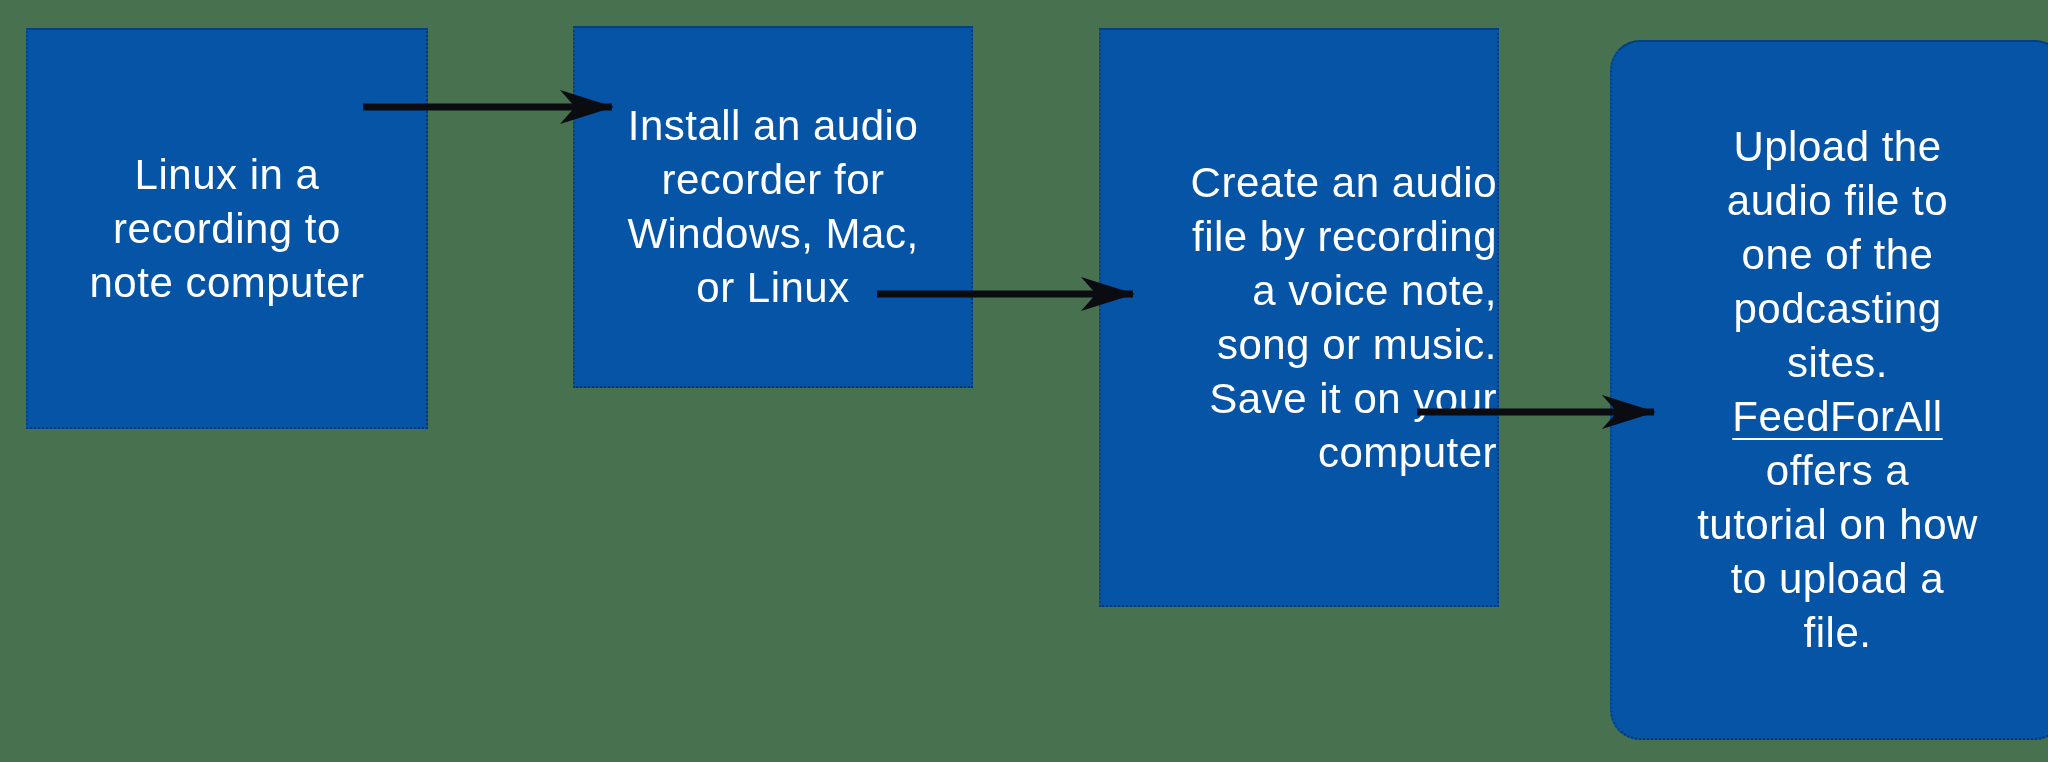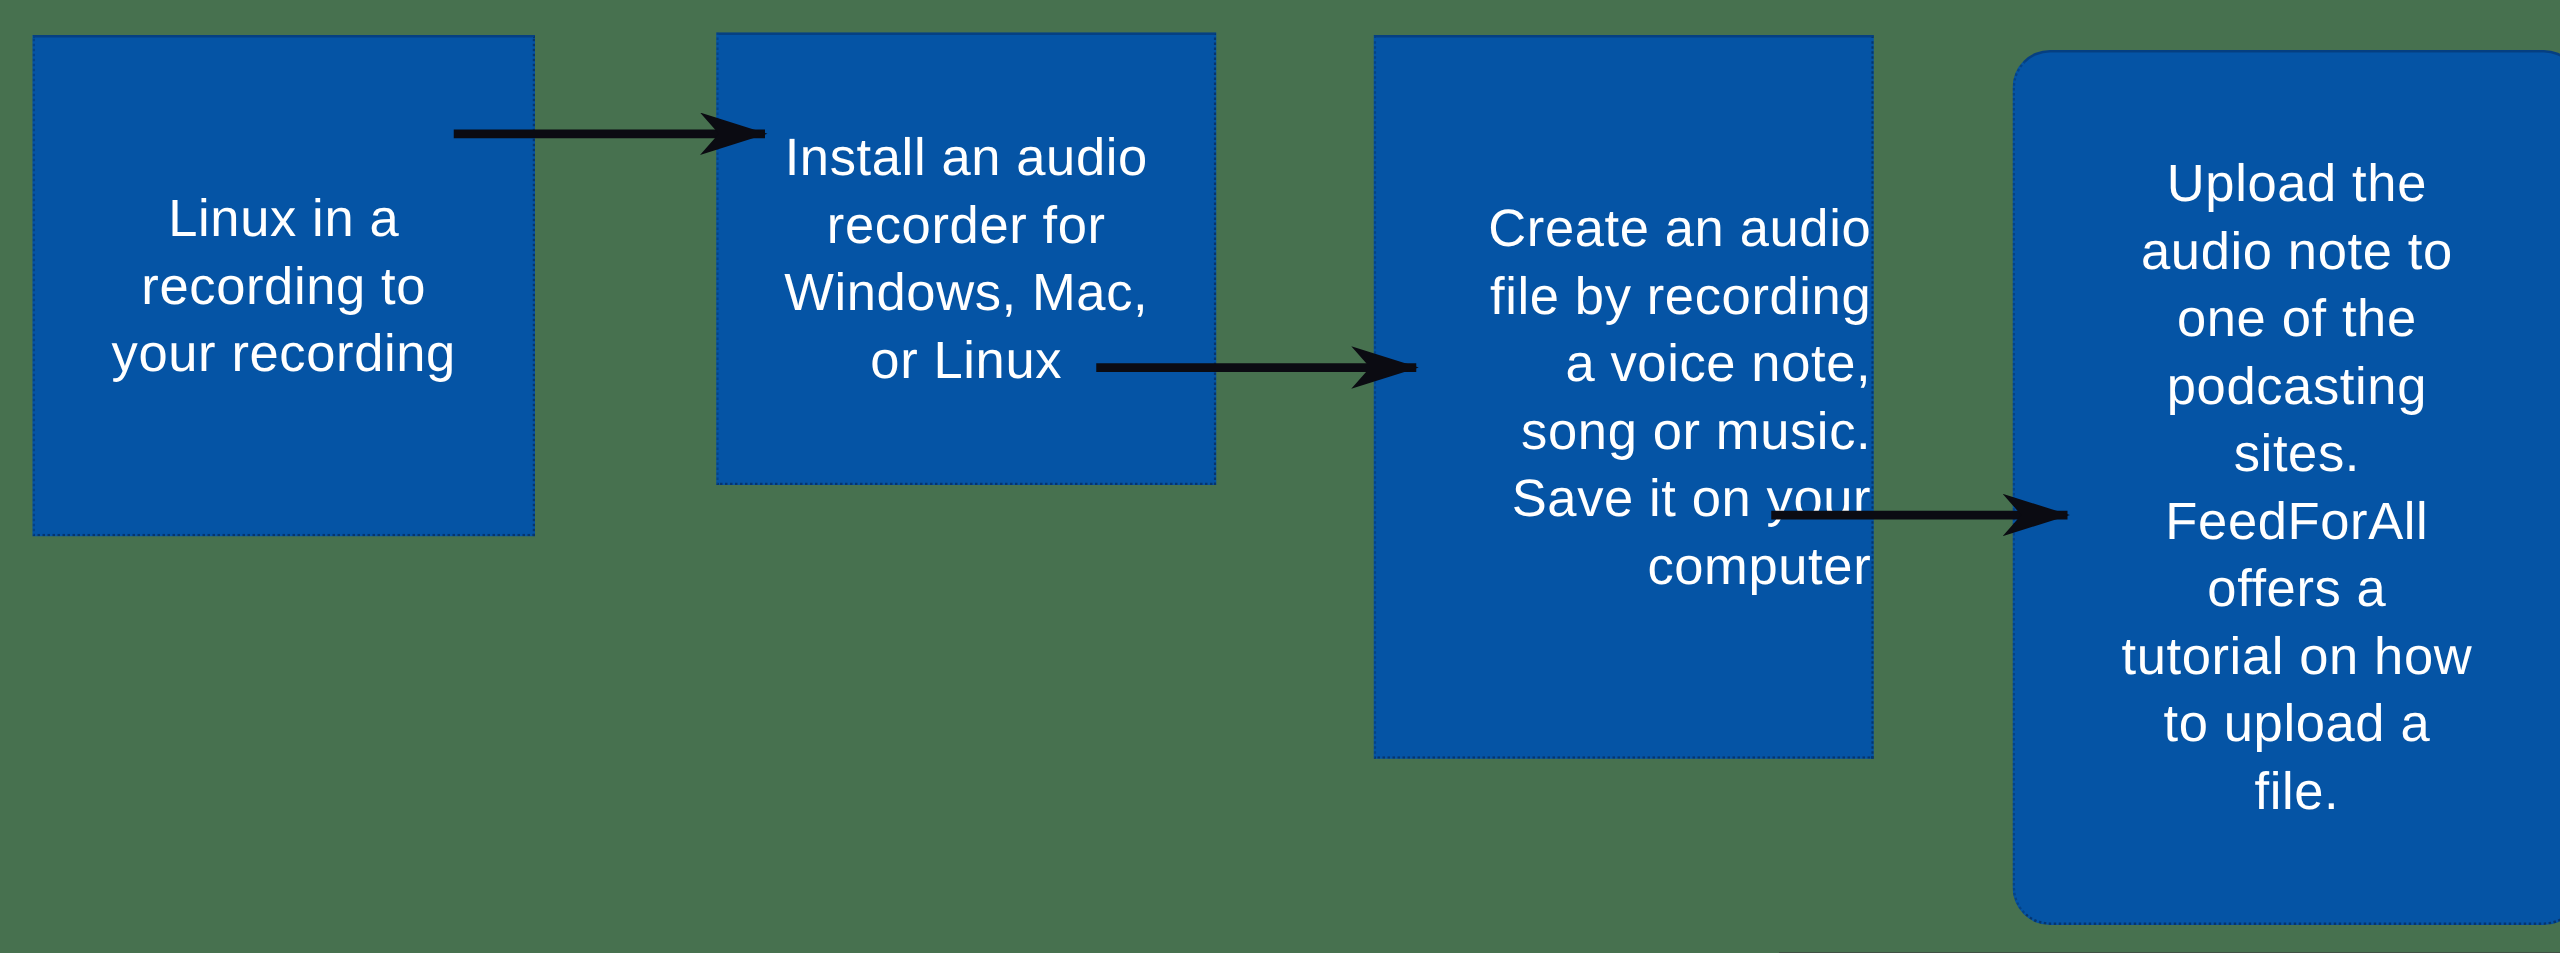--- a/index.html
+++ b/index.html
@@ -29,20 +29,21 @@
     border-left: 2px dotted rgba(8, 28, 66, 0.30);
     border-right: 2px dotted rgba(8, 28, 66, 0.55);
     border-bottom: 2px dotted rgba(8, 28, 66, 0.55);
   }
   .box1 { left: 26px;   top: 28px; width: 402px; height: 401px; }
   .box2 { left: 573px;  top: 26px; width: 400px; height: 362px; }
   .box3 { left: 1099px; top: 28px; width: 400px; height: 579px; align-items: flex-end; }
   .box4 { left: 1610px; top: 40px; width: 455px; height: 700px; border-radius: 30px; }
   .text-line { white-space: nowrap; }
   .link {
+    text-decoration: underline;
     text-underline-offset: 7px;
     text-decoration-thickness: 2px;
     cursor: pointer;
     margin-top: 28px;
   }
   svg.arrows {
     position: absolute;
     left: 0; top: 0;
     width: 2048px; height: 762px;
     pointer-events: none;
@@ -51,42 +52,42 @@
   .arrow-head { fill: var(--arrow, #0B0B12); }
 </style>
 </head>
 <body>
 
 <div class="canvas">
 
   <div class="box box1">
     <div class="text-line">Linux in a</div>
     <div class="text-line">recording to</div>
-    <div class="text-line">your recording</div>
+    <div class="text-line">note computer</div>
   </div>
 
   <div class="box box2">
     <div class="text-line">Install an audio</div>
     <div class="text-line">recorder for</div>
     <div class="text-line">Windows, Mac,</div>
     <div class="text-line">or Linux</div>
   </div>
 
   <div class="box box3">
     <div class="text-line">Create an audio</div>
     <div class="text-line">file by recording</div>
     <div class="text-line">a voice note,</div>
     <div class="text-line">song or music.</div>
     <div class="text-line">Save it on your</div>
     <div class="text-line">computer</div>
   </div>
 
   <div class="box box4">
     <div class="text-line">Upload the</div>
-    <div class="text-line">audio note to</div>
+    <div class="text-line">audio file to</div>
     <div class="text-line">one of the</div>
     <div class="text-line">podcasting</div>
     <div class="text-line">sites.</div>
     <div class="text-line"><span class="link">FeedForAll</span></div>
     <div class="text-line">offers a</div>
     <div class="text-line">tutorial on how</div>
     <div class="text-line">to upload a</div>
     <div class="text-line">file.</div>
   </div>
 

